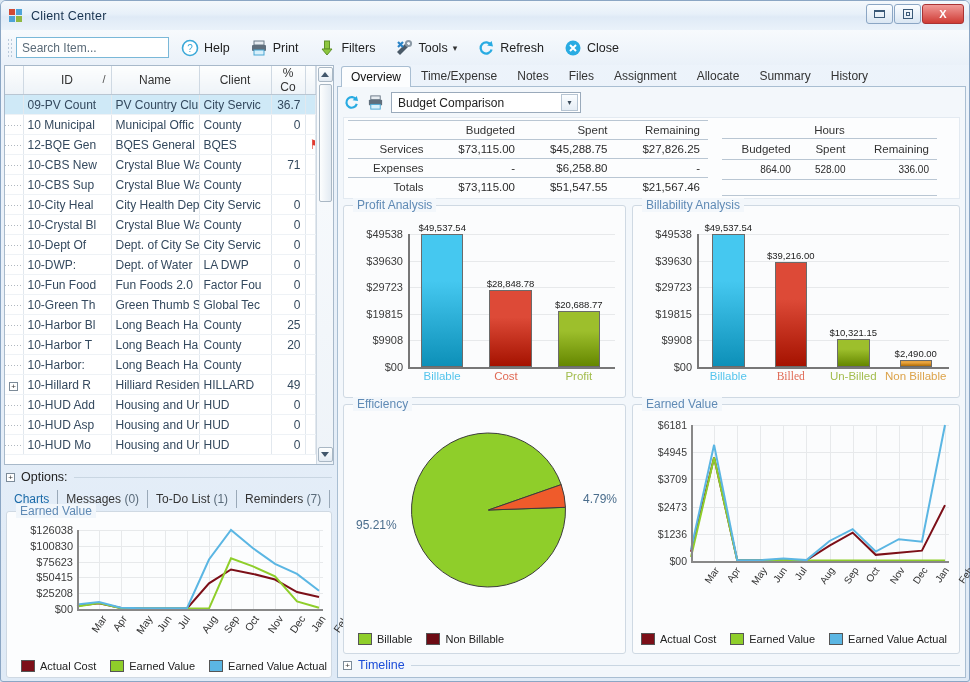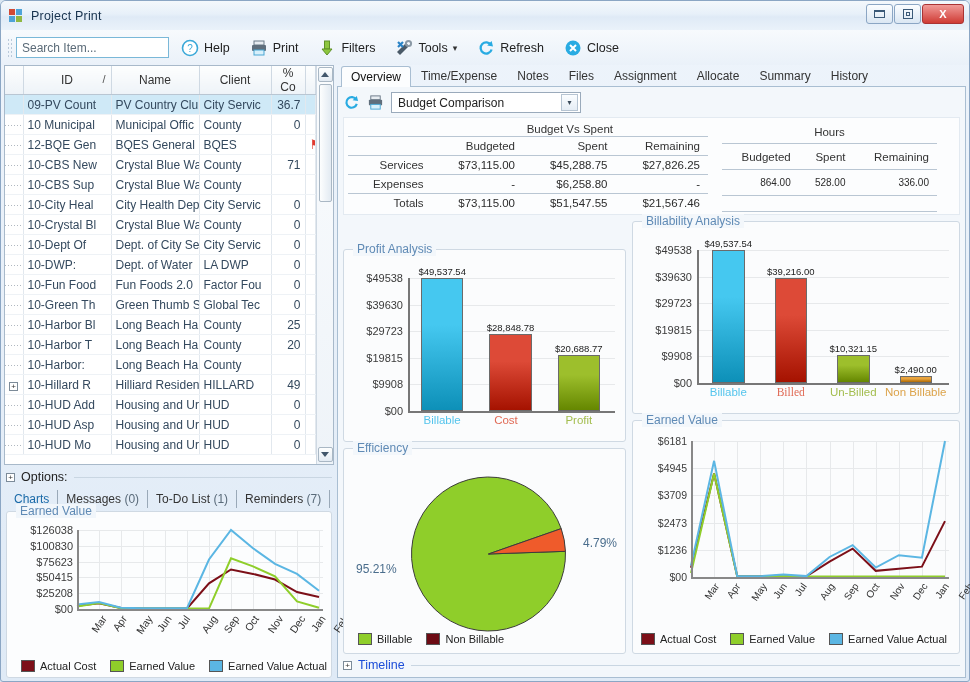--- a/index.html
+++ b/index.html
@@ -171,21 +171,21 @@
 
 <div class="window">
 
   <div class="titlebar">
     <span class="app-icon">
       <span class="sq" style="left:0;top:1px;background:#d04a36;"></span>
       <span class="sq" style="left:7px;top:1px;background:#4ea3d8;"></span>
       <span class="sq" style="left:0;top:8px;background:#4ea3d8;"></span>
       <span class="sq" style="left:7px;top:8px;background:#8fb842;"></span>
     </span>
-    <span class="win-title">Project Print</span>
+    <span class="win-title">Client Center</span>
     <div class="wbtns">
       <div class="wbtn">
           <span class="mini"></span>
         </div>
       <div class="wbtn">
           <span class="restore"></span>
         </div>
       <div class="wbtn close">
           <span>X</span>
         </div>
@@ -552,24 +552,20 @@
             <span>Budget Comparison</span>
             <span class="dd">
               <span style="font-size:8px;color:#3a4a5a;">▾</span>
             </span>
           </div>
         </div>
 
         <div class="budget">
           <table class="bt" style="width:360px;">
             <tbody>
-                <tr>
-                  <td></td>
-                  <td class="hdrgrp" colspan="3">Budget Vs Spent</td>
-                </tr>
             <tr class="rule">
                   <td></td>
                   <td colspan="3"></td>
                 </tr>
             <tr class="colhdr">
                   <td></td>
               <td>Budgeted</td>
               <td>Spent</td>
               <td>Remaining</td>
                 </tr>
@@ -637,21 +633,21 @@
                 </tr>
             <tr class="rule">
                   <td colspan="3"></td>
                 </tr>
           </tbody>
             </table>
         </div>
 
         <div class="chart-grid">
           <div class="chart-col" style="flex:0 0 283px;">
-            <div class="chart-box" style="height:193px;margin-top:28px;">
+            <div class="chart-box" style="height:193px;">
               <span class="gb-title">Profit Analysis</span>
               <div id="pa-plot" class="plot" style="position:absolute;left:6px;top:14px;right:8px;bottom:8px;">
                   <div class="gridline" style="top: 147px; left: 58px; right: 2px;"></div>
                   <div class="ylab" style="top: 147px; right: 214px;">$00</div>
                   <div class="gridline" style="top: 120.399px; left: 58px; right: 2px;"></div>
                   <div class="ylab" style="top: 120.399px; right: 214px;">$9908</div>
                   <div class="gridline" style="top: 93.8005px; left: 58px; right: 2px;"></div>
                   <div class="ylab" style="top: 93.8005px; right: 214px;">$19815</div>
                   <div class="gridline" style="top: 67.1995px; left: 58px; right: 2px;"></div>
                   <div class="ylab" style="top: 67.1995px; right: 214px;">$29723</div>

